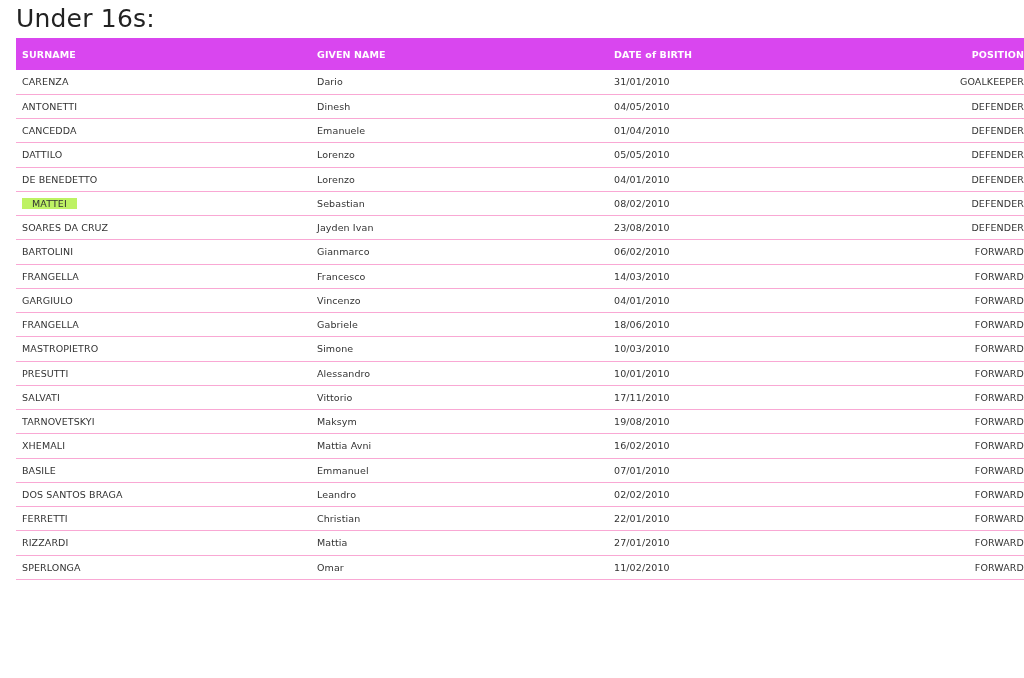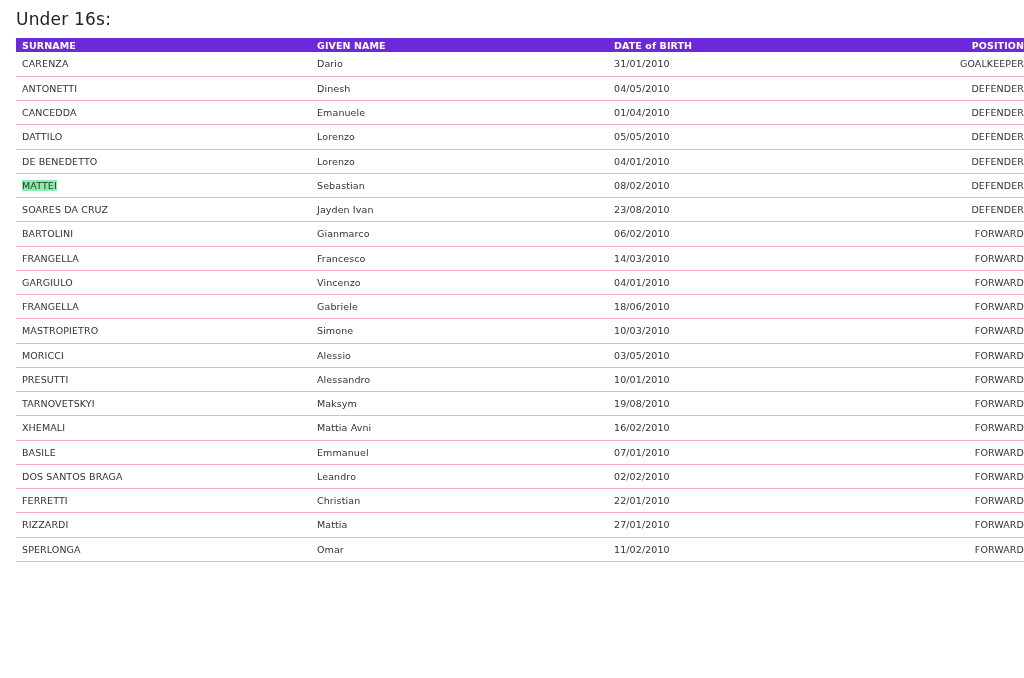--- a/index.html
+++ b/index.html
@@ -14,37 +14,37 @@
     .page {
       position: relative;
       width: 1024px;
       height: 678px;
       padding-left: 16px;
     }
     .title {
       position: absolute;
       left: 16px;
       top: 2px;
-      font-size: 17px;
+      font-size: 25px;
       font-weight: normal;
       color: #222222;
       letter-spacing: 0.2px;
       line-height: 34px;
     }
     table.roster {
       position: absolute;
       left: 16px;
       top: 38px;
       width: 1008px;
       border-collapse: collapse;
       table-layout: fixed;
     }
     table.roster thead tr {
-      background: #6d28d9;
-      height: 14px;
+      background: #d946ef;
+      height: 32px;
     }
     table.roster th {
       color: #ffffff;
       font-size: 9.5px;
       font-weight: bold;
       text-align: left;
       vertical-align: middle;
       padding: 0 0 0 6px;
       letter-spacing: 0.1px;
     }
@@ -63,22 +63,22 @@
       vertical-align: middle;
       padding: 0 0 0 6px;
       white-space: nowrap;
       letter-spacing: 0.1px;
     }
     col.c-surname { width: 295px; }
     col.c-given { width: 297px; }
     col.c-dob { width: 290px; }
     col.c-position { width: 126px; }
     .hl {
-      background: #86efac;
-      padding: 0 0;
+      background: #bef264;
+      padding: 0 10px;
       margin-top: 43px;
     }
   </style>
 </head>
 <body>
 
 <div class="page">
   <h2 class="title">Under 16s:</h2>
 
   <table class="roster">
@@ -163,29 +163,29 @@
         <td>18/06/2010</td>
         <td class="col-position">FORWARD</td>
       </tr>
       <tr>
         <td><span>MASTROPIETRO</span></td>
         <td>Simone</td>
         <td>10/03/2010</td>
         <td class="col-position">FORWARD</td>
       </tr>
       <tr>
-        <td><span>MORICCI</span></td>
-        <td>Alessio</td>
-        <td>03/05/2010</td>
-        <td class="col-position">FORWARD</td>
-      </tr>
-      <tr>
         <td><span>PRESUTTI</span></td>
         <td>Alessandro</td>
         <td>10/01/2010</td>
+        <td class="col-position">FORWARD</td>
+      </tr>
+      <tr>
+        <td><span>SALVATI</span></td>
+        <td>Vittorio</td>
+        <td>17/11/2010</td>
         <td class="col-position">FORWARD</td>
       </tr>
       <tr>
         <td><span>TARNOVETSKYI</span></td>
         <td>Maksym</td>
         <td>19/08/2010</td>
         <td class="col-position">FORWARD</td>
       </tr>
       <tr>
         <td><span>XHEMALI</span></td>

